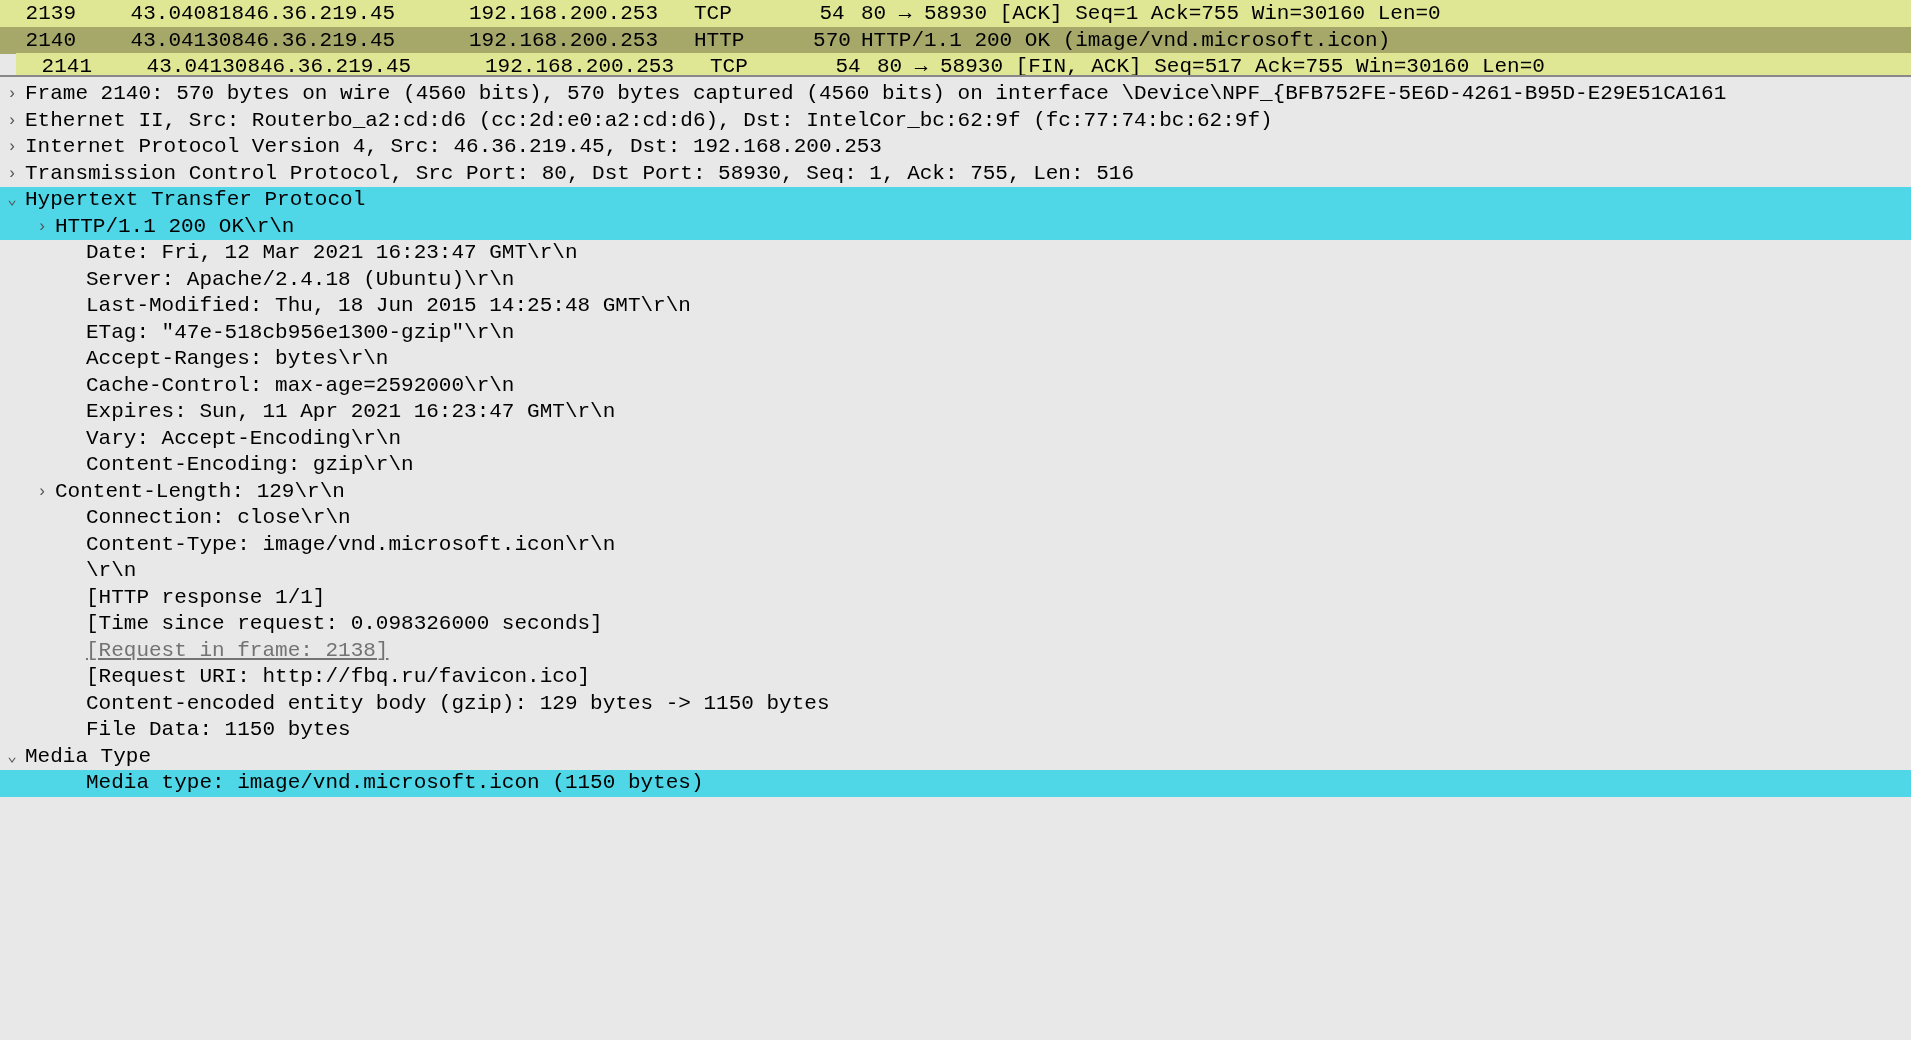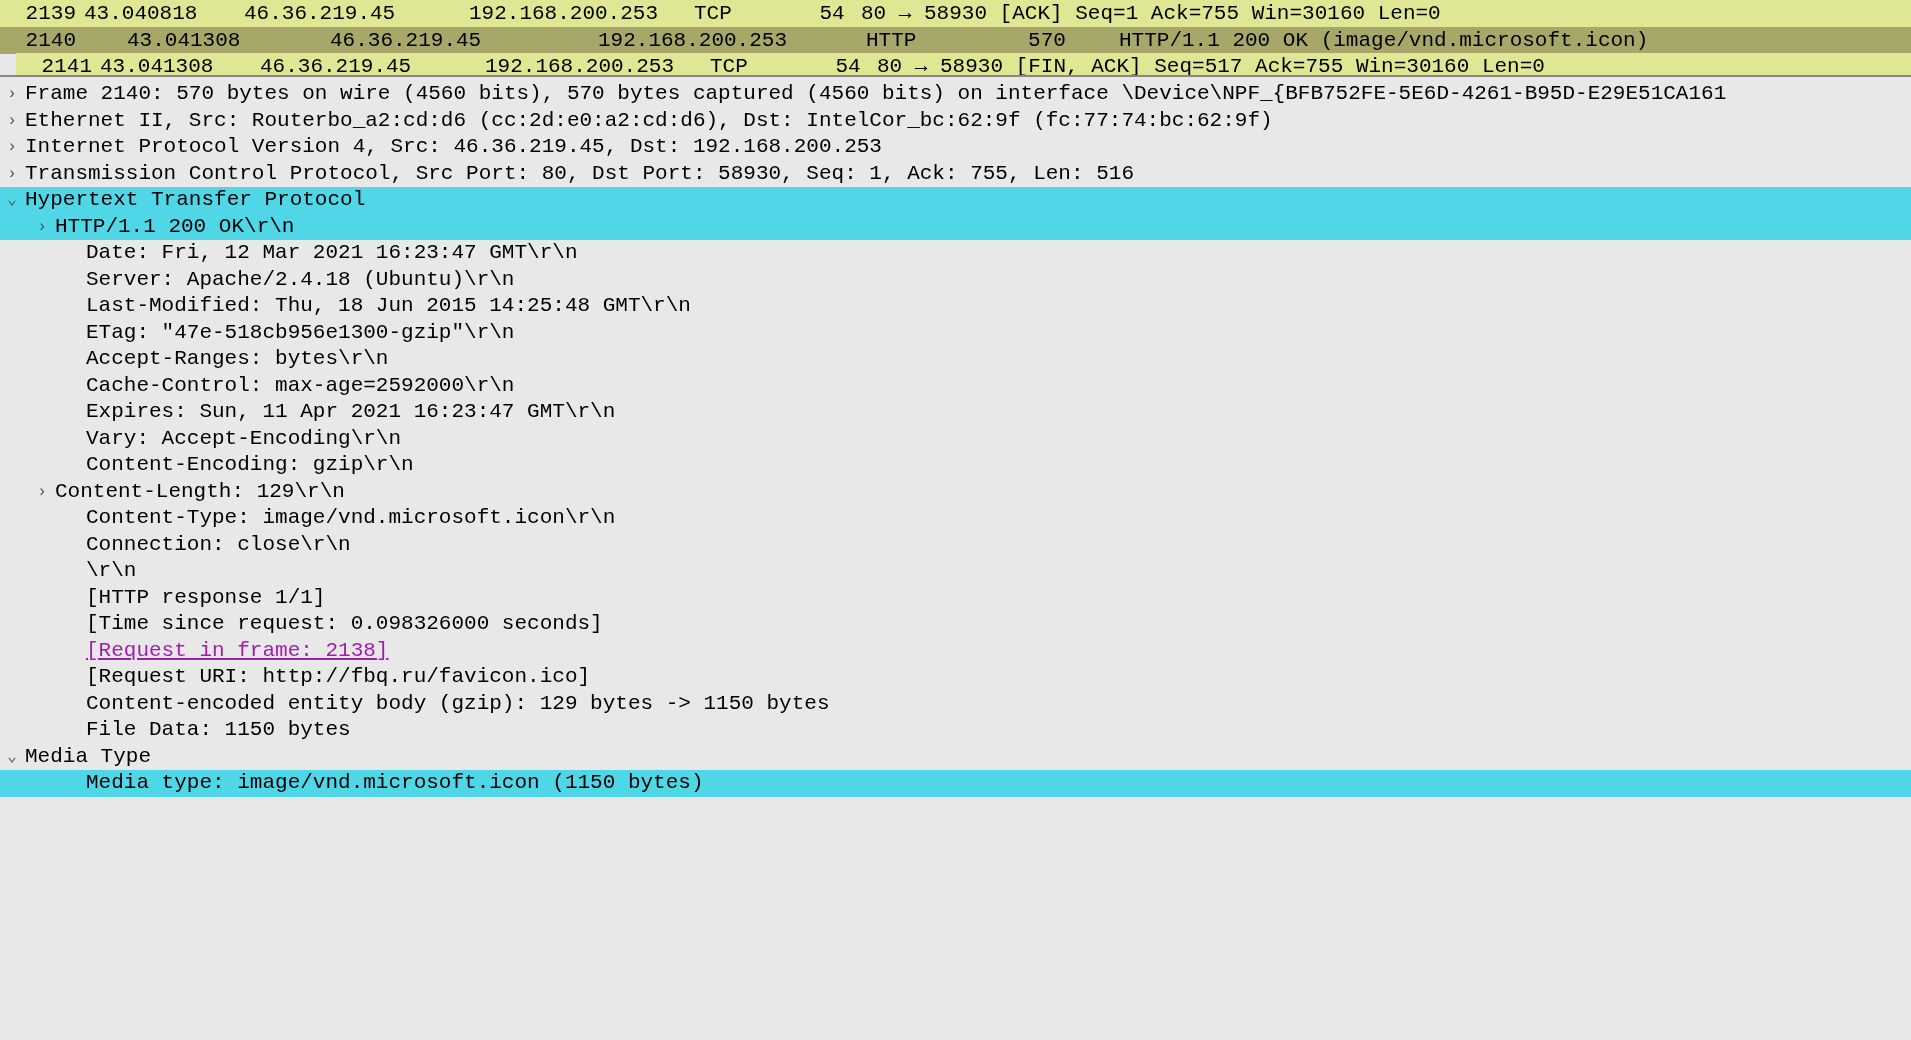--- a/index.html
+++ b/index.html
@@ -16,25 +16,25 @@
     border-bottom: 2px solid #888;
   }
   .packet-row {
     display: flex;
     height: 27px;
     line-height: 27px;
     padding-left: 21px;
     white-space: nowrap;
     overflow: hidden;
   }
-  .packet-row.http-row { background: #b2b77a; gap: 43px; }
+  .packet-row.http-row { background: #b2b77a; }
   .packet-row.tcp-row { background: #e0e794; }
   .packet-row.selected { background: #a6a86a; }
   .col-no { width: 63px; text-align: right; padding-right: 8px;}
-  .col-time { width: 160px; }
+  .col-time { width: 160px; text-align: right; }
   .col-src { width: 225px; }
   .col-dst { width: 225px; }
   .col-proto { width: 115px; }
   .col-len { width: 52px; text-align: center; padding-right:6px;}
   .col-info { flex: 1; }
   .packet-details {
     background: #e8e8e8;
     padding-top: 4px;
   }
   .tree-row {
@@ -50,21 +50,21 @@
     margin-right: 4px;
     color: #555;
     font-size: 16px;
     text-align: center;
   }
   .indent-0 { padding-left: 3px; }
   .indent-1 { padding-left: 33px; }
   .indent-2 { padding-left: 86px; }
   .hl-cyan { background: #4fd7e8; }
   .full-row { width: 100%; }
-  .link { text-decoration: underline; color: #a21caf; }
+  .link { text-decoration: underline; color: #737373; }
 </style>
 </head>
 <body>
 
 <div class="packet-list" id="packet-list">
     <div class="packet-row tcp-row">
       <span class="col-no">2139</span>
       <span class="col-time">43.040818</span>
       <span class="col-src">46.36.219.45</span>
       <span class="col-dst">192.168.200.253</span>
@@ -131,22 +131,22 @@
       <div class="tree-row indent-2">Vary: Accept-Encoding\r\n</div>
       <div class="tree-row indent-2">Content-Encoding: gzip\r\n</div>
     </div>
 
   <div class="tree-row indent-1">
     <span class="toggle">›</span>
     <span>Content-Length: 129\r\n</span>
   </div>
 
   <div id="headers2">
+      <div class="tree-row indent-2">Connection: close\r\n</div>
       <div class="tree-row indent-2">Content-Type: image/vnd.microsoft.icon\r\n</div>
-      <div class="tree-row indent-2">Connection: close\r\n</div>
       <div class="tree-row indent-2">\r\n</div>
       <div class="tree-row indent-2">[HTTP response 1/1]</div>
       <div class="tree-row indent-2">[Time since request: 0.098326000 seconds]</div>
     </div>
 
   <div class="tree-row indent-2">
     <span class="link">[Request in frame: 2138]</span>
   </div>
 
   <div id="headers3">

